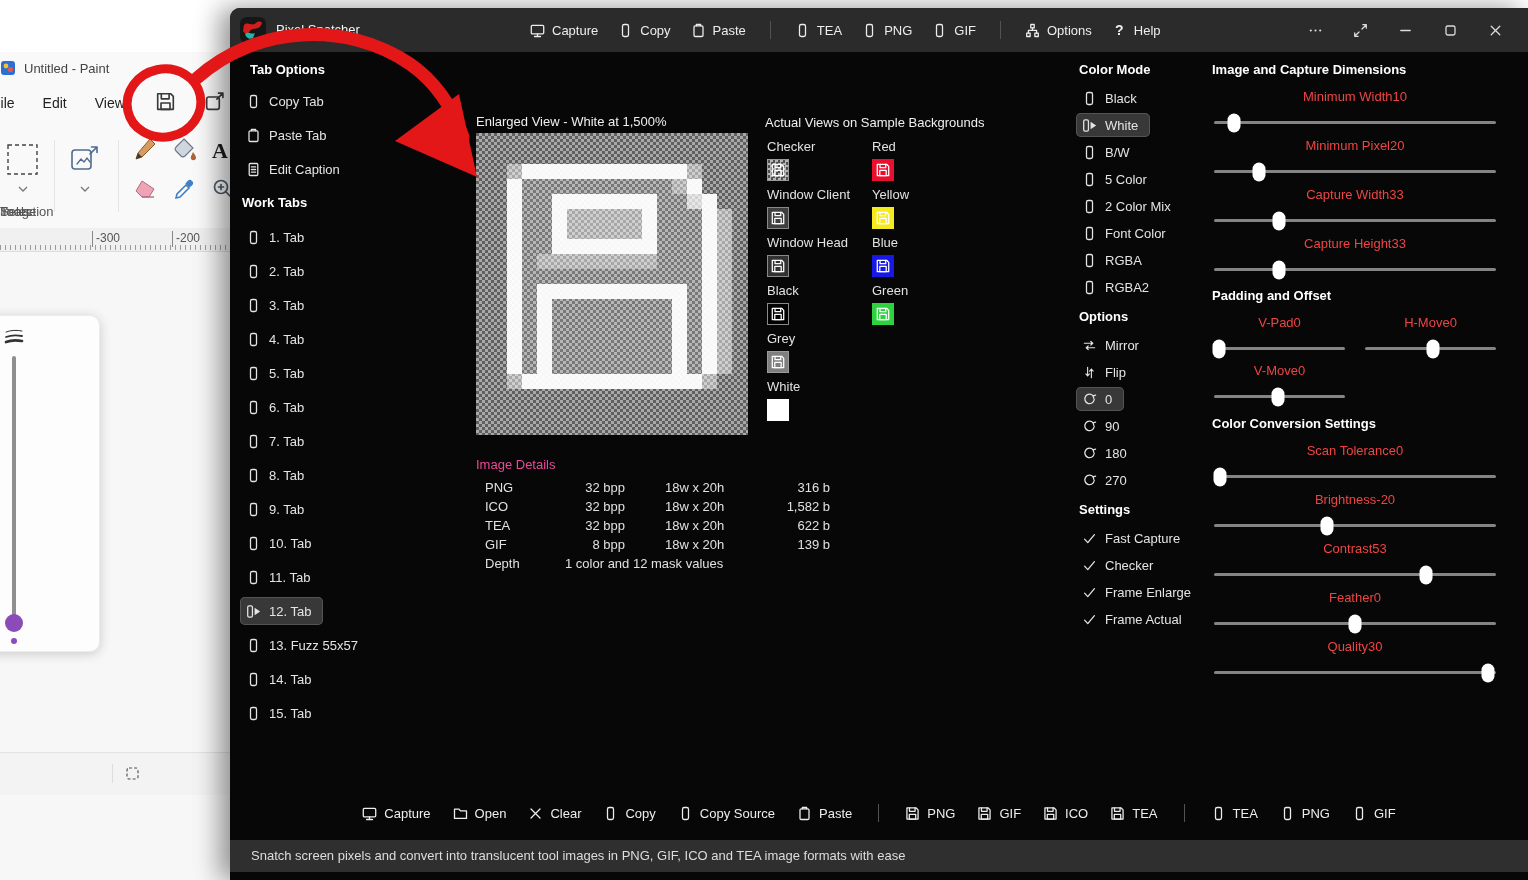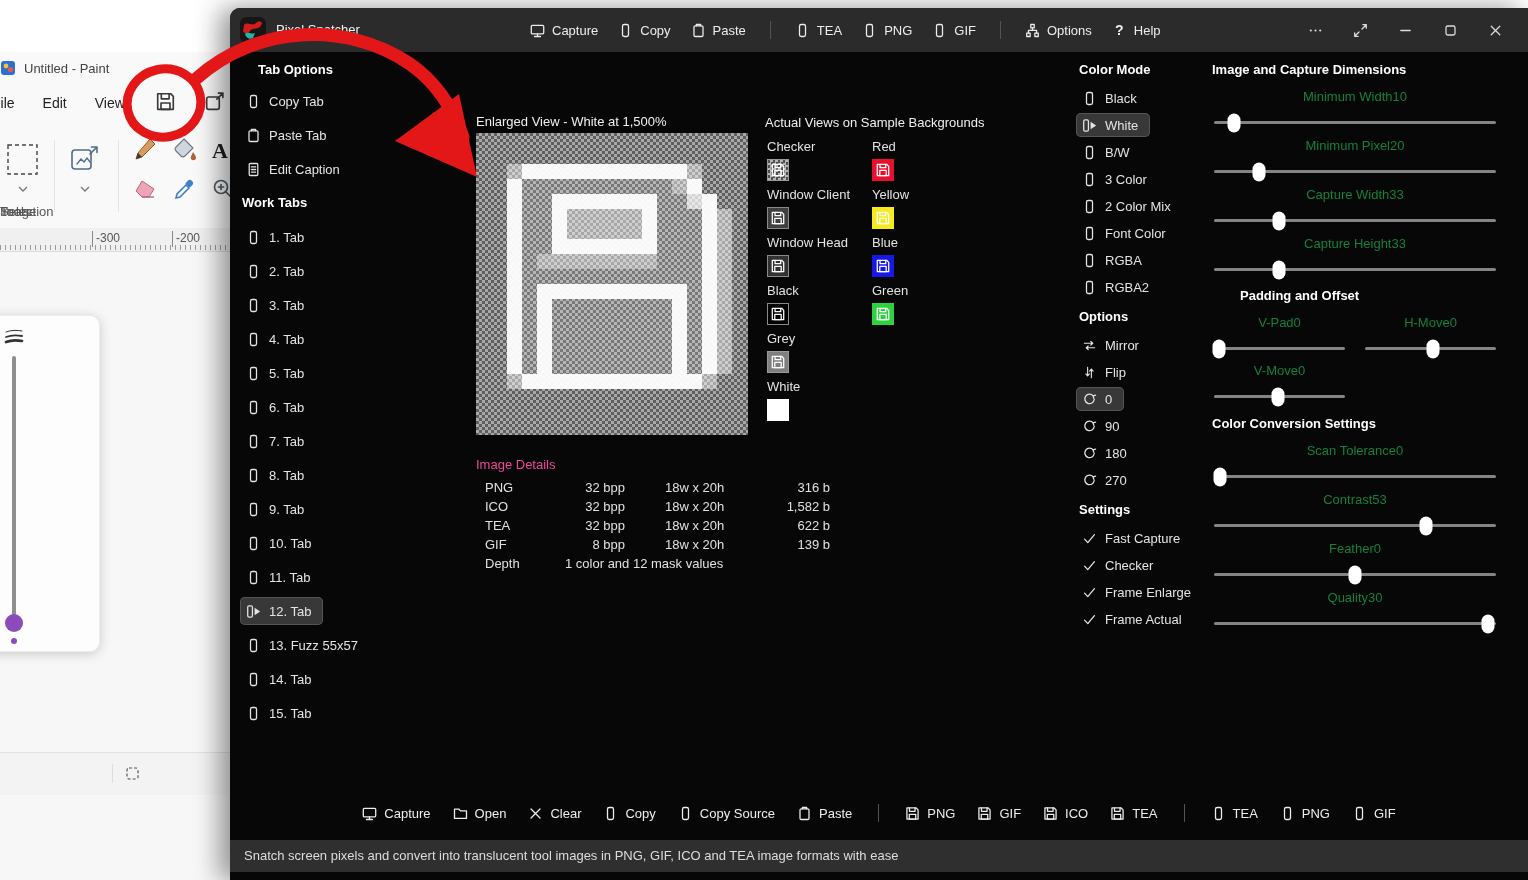--- a/index.html
+++ b/index.html
@@ -70,29 +70,29 @@
   .sample-col{position:absolute;top:131px;display:flex;flex-direction:column;}
   .sample{height:48px;}
   .sample .lb{font-size:13px;color:#e2e2e2;height:16px;}
   .swatch{margin-top:4px;width:22px;height:22px;display:flex;align-items:center;justify-content:center;box-sizing:border-box;}
   .swatch .ic{width:16px;height:16px;color:#fff;}
   .swatch .ic svg{stroke-width:1.1;}
   .checker-bg{background:repeating-conic-gradient(#b5b5b5 0% 25%, #4f4f4f 0% 50%) 0 0/5px 5px !important;}
   
   .rightcol{position:absolute;left:982px;top:0;width:286px;height:100%;}
   .srow{position:relative;height:49px;}
-  .slabel{position:absolute;left:0;right:0;top:2px;display:flex;justify-content:center;color:#15803d;}
+  .slabel{position:absolute;left:0;right:0;top:2px;display:flex;justify-content:center;color:#ef4444;}
   .strack{position:absolute;left:2px;right:2px;top:34px;height:3px;background:#848484;border-radius:2px;}
   .sthumb{position:absolute;top:50%;width:13px;height:19px;background:#ffffff;border-radius:7px;transform:translate(-50%,-50%);}
   .sl-grid{position:absolute;left:0;right:0;display:grid;grid-template-columns:1fr 1fr;column-gap:16px;}
   .sl-grid .srow{height:48px;}
   
   .bbar{position:absolute;left:0;right:0;top:790px;height:30px;display:flex;align-items:center;justify-content:center;gap:22px;}
   .bbar .grp{display:flex;align-items:center;gap:22px;}
-  .sbar{position:absolute;left:0;right:0;top:832px;height:32px;background:#2f2f2f;color:#dddddd;line-height:32px;padding-left:14px;box-sizing:border-box;}
+  .sbar{position:absolute;left:0;right:0;top:832px;height:32px;background:#2f2f2f;color:#dddddd;line-height:32px;padding-left:21px;box-sizing:border-box;}
   
   #annot{position:absolute;inset:0;z-index:60;pointer-events:none;}
 </style>
 </head>
 <body>
 
 <div class="paint">
   <div class="paint-win"></div>
 
   <div class="paint-title">
@@ -359,21 +359,21 @@
           <span class="ic">
             <svg viewBox="0 0 14 14">
               <path d="M3 3l8 8M11 3l-8 8"></path>
             </svg>
           </span>
         </span>
 
     </div>
   </div>
 
-  <div class="hdr" style="left:28px;top:54px;">Tab Options</div>
+  <div class="hdr" style="left:20px;top:54px;">Tab Options</div>
   <div class="col-list gap6" style="left:10px;top:79px;">
 
       <span class="item">
         <span class="ic">
           <svg viewBox="0 0 14 14">
             <rect x="4.2" y="1.4" width="5.6" height="11.2" rx="1.6"></rect>
           </svg>
         </span>
         <span>Copy Tab</span>
       </span>
@@ -1094,21 +1094,21 @@
         </span>
         <span>B/W</span>
       </span>
 
       <span class="item small">
         <span class="ic">
           <svg viewBox="0 0 14 14">
             <rect x="4.2" y="1.4" width="5.6" height="11.2" rx="1.6"></rect>
           </svg>
         </span>
-        <span>3 Color</span>
+        <span>5 Color</span>
       </span>
 
       <span class="item small">
         <span class="ic">
           <svg viewBox="0 0 14 14">
             <rect x="4.2" y="1.4" width="5.6" height="11.2" rx="1.6"></rect>
           </svg>
         </span>
         <span>2 Color Mix</span>
       </span>
@@ -1282,21 +1282,21 @@
           <div class="slabel">
             <span>Capture Height</span>
             <span>33</span>
           </div>
           <div class="strack">
             <span class="sthumb" style="left: 23%;"></span>
           </div>
         </div>
 
     </div>
-    <div class="hdr" style="left:0;top:280px;margin-left:28px;">Padding and Offset</div>
+    <div class="hdr" style="left:0;top:280px;">Padding and Offset</div>
     <div class="sl-grid" style="top:305px;">
 
 
         <div class="srow">
           <div class="slabel">
             <span>V-Pad</span>
             <span>0</span>
           </div>
           <div class="strack">
             <span class="sthumb" style="left: 4%;"></span>
@@ -1331,20 +1331,29 @@
           <div class="slabel">
             <span>Scan Tolerance</span>
             <span>0</span>
           </div>
           <div class="strack">
             <span class="sthumb" style="left: 2%;"></span>
           </div>
         </div>
 
 
+        <div class="srow">
+          <div class="slabel">
+            <span>Brightness</span>
+            <span>-20</span>
+          </div>
+          <div class="strack">
+            <span class="sthumb" style="left: 40%;"></span>
+          </div>
+        </div>
 
         <div class="srow">
           <div class="slabel">
             <span>Contrast</span>
             <span>53</span>
           </div>
           <div class="strack">
             <span class="sthumb" style="left: 75%;"></span>
           </div>
         </div>

